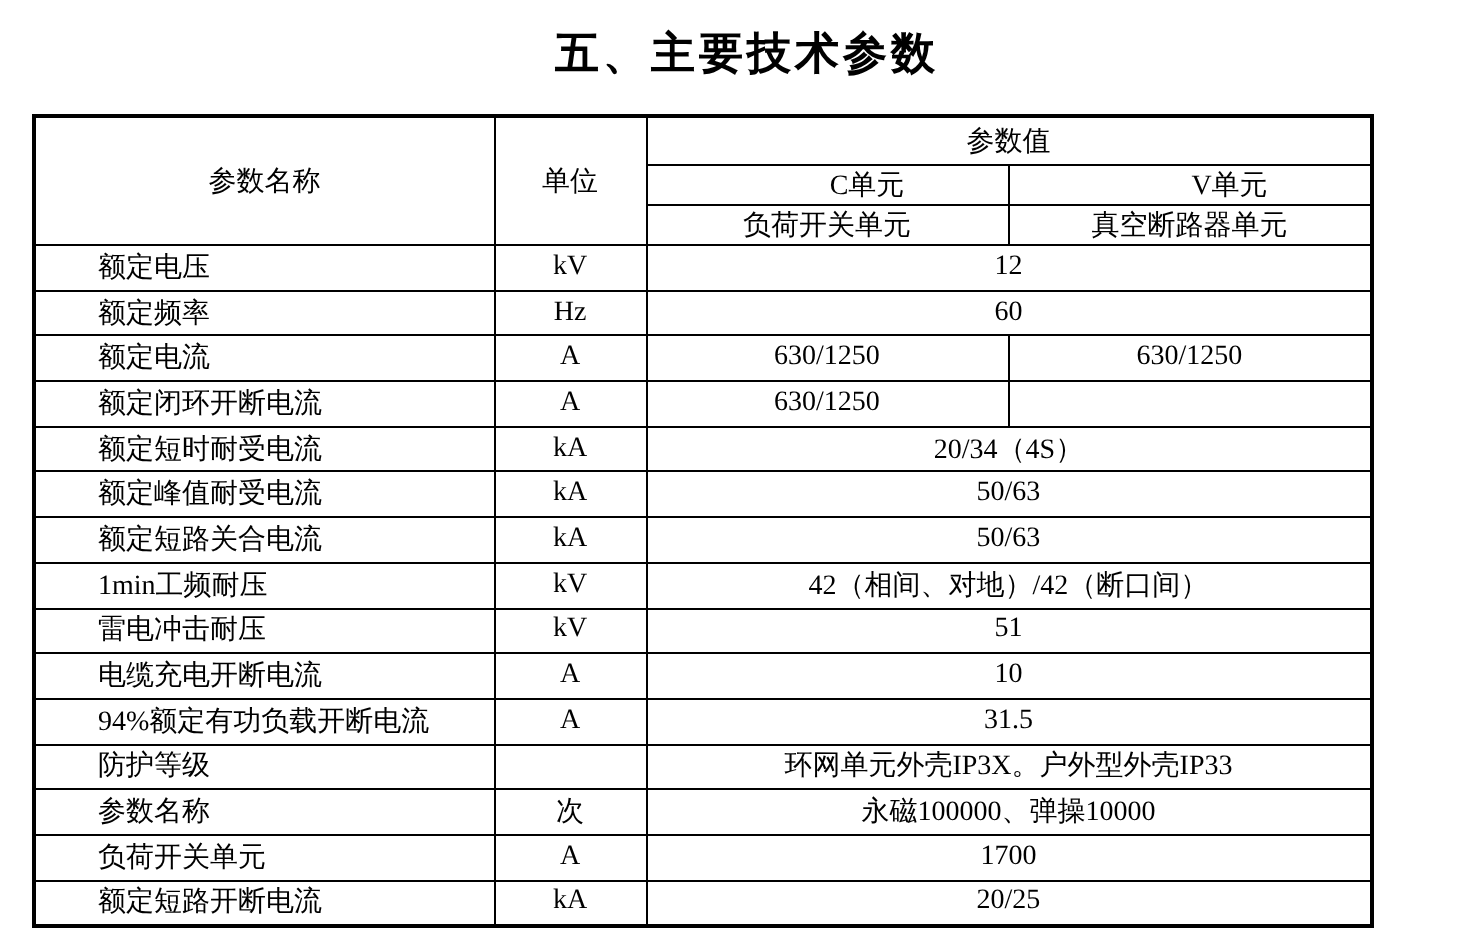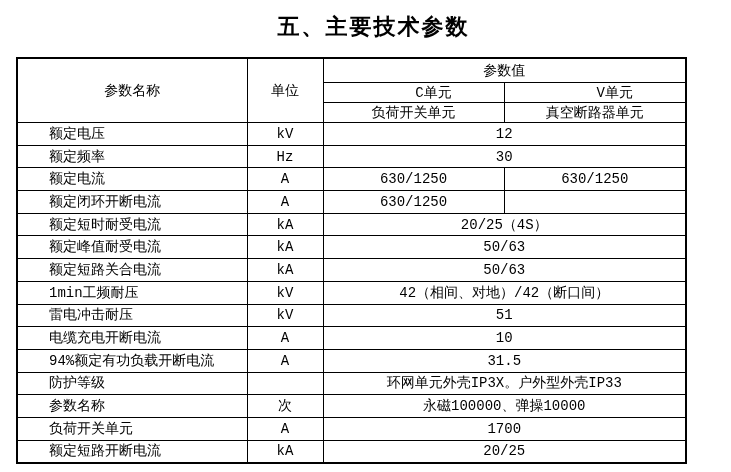--- a/index.html
+++ b/index.html
@@ -19,21 +19,21 @@
     border:2px solid #000;
   }
   col.c-name{width:230px;}
   col.c-unit{width:76px;}
   col.c-cval{width:181px;}
   col.c-vval{width:182px;}
   th,td{
     border:1px solid #000;
     font-size:14px;font-weight:normal;
     text-align:center;vertical-align:middle;
-    padding:0;overflow:hidden;white-space:nowrap;font-family:Liberation Mono, monospace;
+    padding:0;overflow:hidden;white-space:nowrap;
   }
   thead tr.h1 th{height:23px;}
   thead tr.h2 th{height:19px;padding-left:40px;}
   thead tr.h3 th{height:19px;margin-left:16px;}
   tbody td{height:21.7px;}
   td.name{text-align:left;padding-left:31px;}
 </style>
 </head>
 <body>
 
@@ -63,38 +63,38 @@
   </thead>
   <tbody>
     <tr>
       <td class="name">额定电压</td>
       <td>kV</td>
       <td colspan="2">12</td>
     </tr>
     <tr>
       <td class="name">额定频率</td>
       <td>Hz</td>
-      <td colspan="2">30</td>
+      <td colspan="2">60</td>
     </tr>
     <tr>
       <td class="name">额定电流</td>
       <td>A</td>
       <td>630/1250</td>
       <td>630/1250</td>
     </tr>
     <tr>
       <td class="name">额定闭环开断电流</td>
       <td>A</td>
       <td>630/1250</td>
       <td></td>
     </tr>
     <tr>
       <td class="name">额定短时耐受电流</td>
       <td>kA</td>
-      <td colspan="2">20/25（4S）</td>
+      <td colspan="2">20/34（4S）</td>
     </tr>
     <tr>
       <td class="name">额定峰值耐受电流</td>
       <td>kA</td>
       <td colspan="2">50/63</td>
     </tr>
     <tr>
       <td class="name">额定短路关合电流</td>
       <td>kA</td>
       <td colspan="2">50/63</td>

